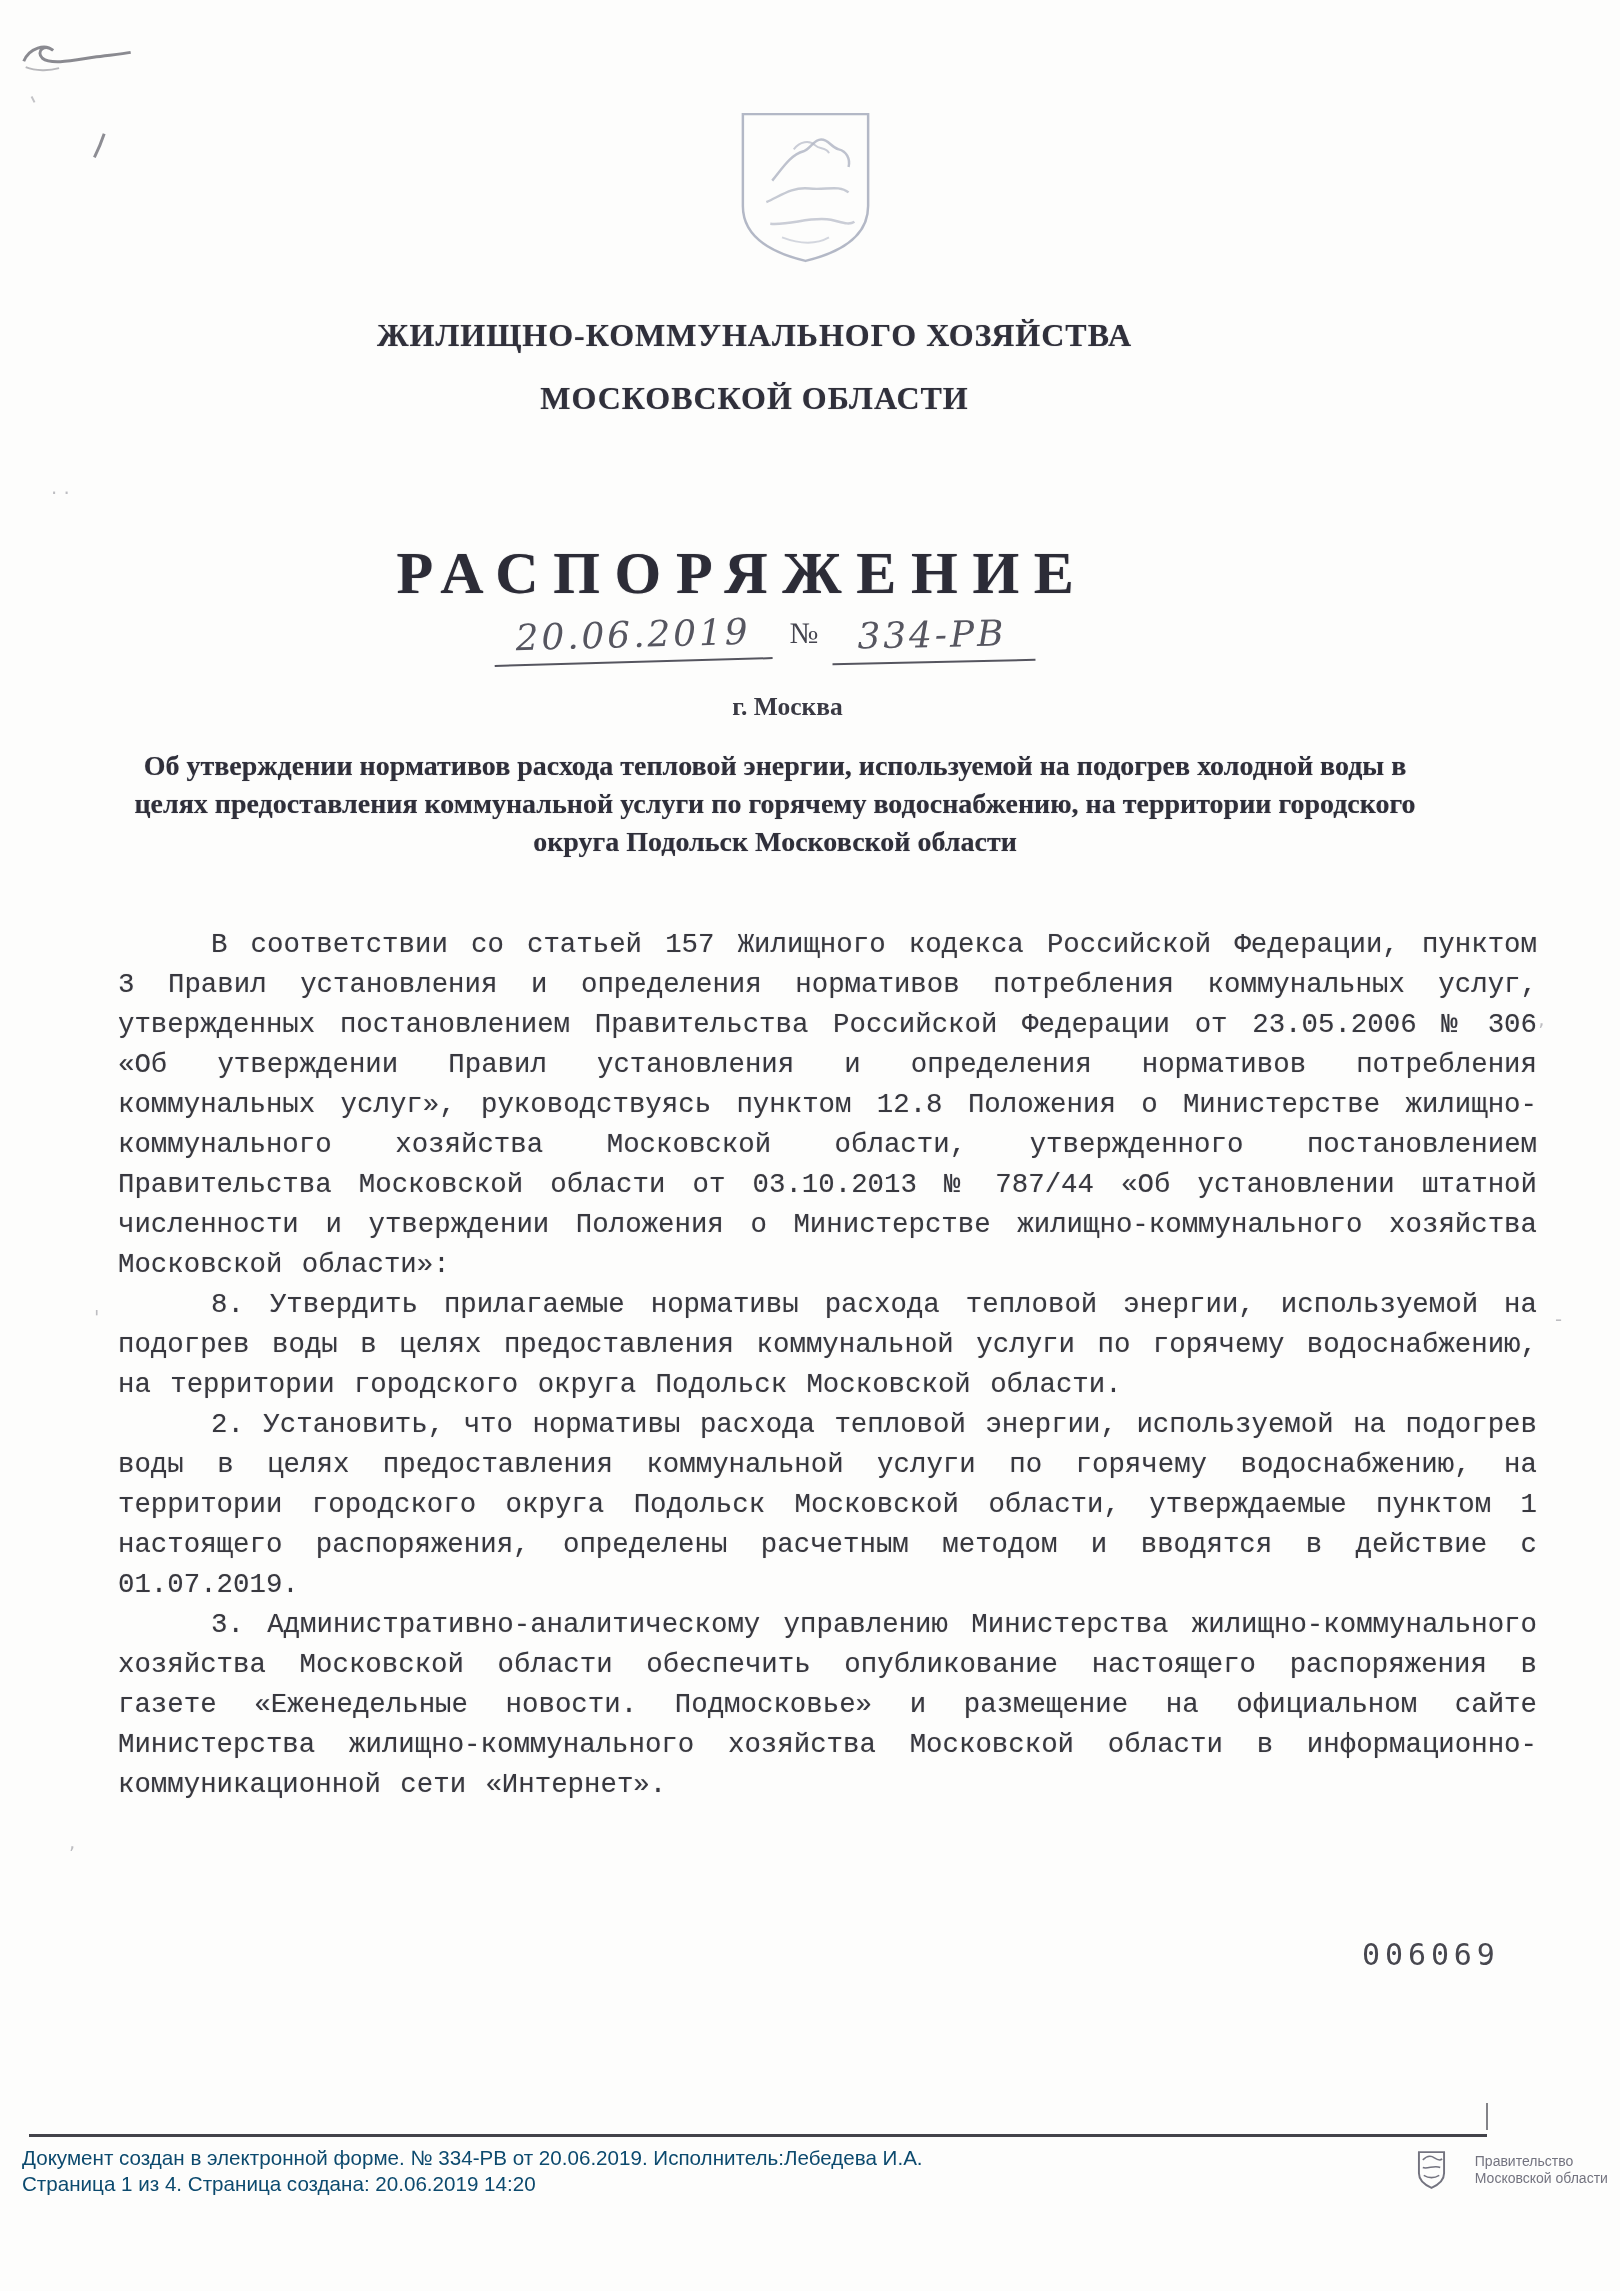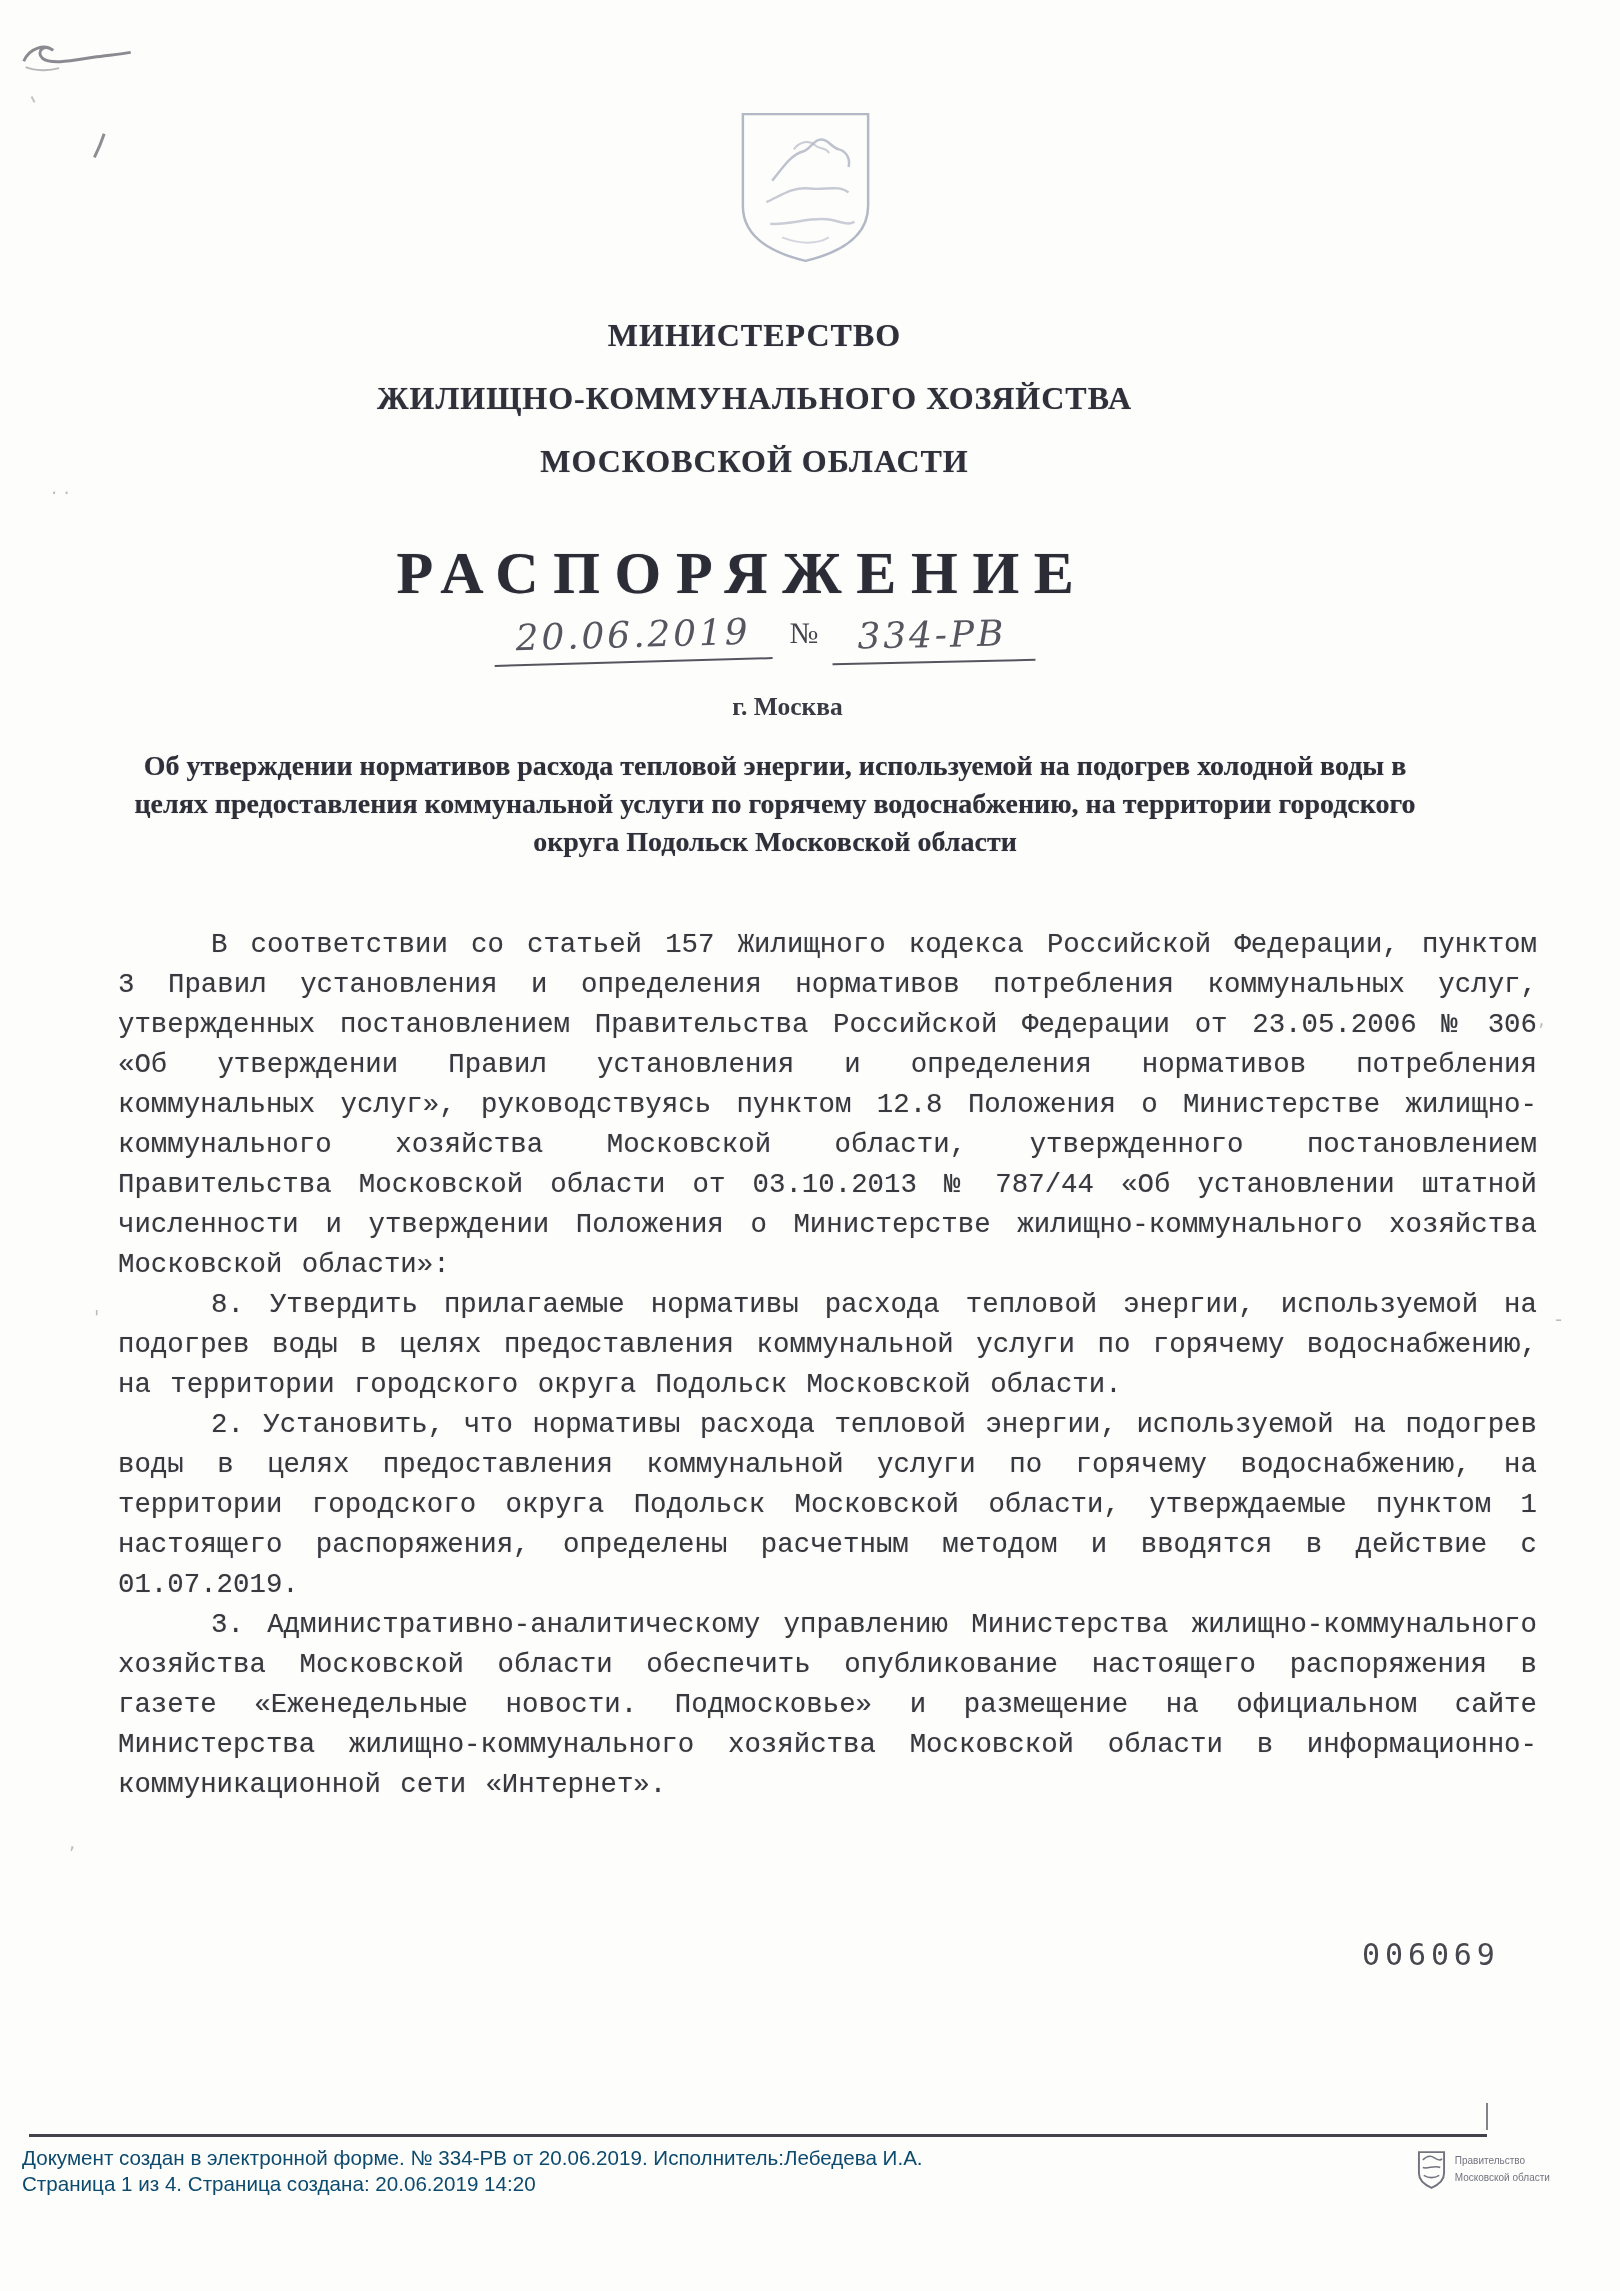--- a/index.html
+++ b/index.html
@@ -89,21 +89,21 @@
     position:absolute;left:22px;top:2145px;
     font-family:"Liberation Sans","DejaVu Sans",sans-serif;
     font-size:20.6px;line-height:25.5px;color:#0c4a6e;
   }
   .footer-logo{
     position:absolute;left:1417px;top:2150px;
     display:flex;align-items:center;gap:8.8px;
   }
   .footer-logo-text{
     font-family:"Liberation Sans","DejaVu Sans",sans-serif;
-    font-size:10px;line-height:16.7px;color:#73737f;
+    font-size:14px;line-height:16.7px;color:#73737f;margin-left:20px;
   }
 </style>
 </head>
 <body>
 
 <div class="page">
 
   <svg class="pen-marks" viewBox="0 0 160 160" aria-hidden="true">
     <path d="M14,42 c6,-14 22,-18 30,-11 c-9,-7 -18,1 -11,8 c9,7 32,2 52,-1 c14,-2 28,-3 38,-5" fill="none" stroke="#63636c" stroke-width="3" opacity="0.75"></path>
     <path d="M16,48 c10,4 24,4 34,1" fill="none" stroke="#74747c" stroke-width="2" opacity="0.5"></path>
@@ -121,21 +121,20 @@
   <svg class="arms" viewBox="0 0 140 162" aria-hidden="true">
     <path d="M6,6 H134 V100 C134,128 112,146 70,156 C28,146 6,128 6,100 Z" fill="none" stroke="#a6abbc" stroke-width="2.5" opacity="0.85"></path>
     <path d="M36,74 c10,-12 18,-26 32,-30 c8,-3 10,-12 18,-12 c8,0 10,8 18,10 c8,2 12,10 10,18" fill="none" stroke="#aeb3c2" stroke-width="2.5" opacity="0.8"></path>
     <path d="M30,96 c14,-6 26,-16 44,-14 c16,2 30,-4 40,4" fill="none" stroke="#b3b8c6" stroke-width="2.5" opacity="0.75"></path>
     <path d="M34,118 c20,2 42,-8 62,-4 c10,2 18,6 24,2" fill="none" stroke="#b3b8c6" stroke-width="2.5" opacity="0.7"></path>
     <path d="M58,42 c6,-8 16,-10 22,-4 c4,4 12,2 14,8" fill="none" stroke="#b3b8c6" stroke-width="2" opacity="0.7"></path>
     <path d="M46,132 c16,6 34,8 48,0" fill="none" stroke="#b8bdca" stroke-width="2" opacity="0.6"></path>
   </svg>
 
   <div class="ministry">
-    <div>МИНИСТЕРСТВО</div>
     <div>ЖИЛИЩНО-КОММУНАЛЬНОГО ХОЗЯЙСТВА</div>
     <div>МОСКОВСКОЙ ОБЛАСТИ</div>
   </div>
 
   <div class="doctype">РАСПОРЯЖЕНИЕ</div>
 
   <div class="hand-row">
     <span class="hand hand-date">20.06.2019</span><span class="no-sign">№</span><span class="hand hand-number">334-РВ</span>
   </div>
 

